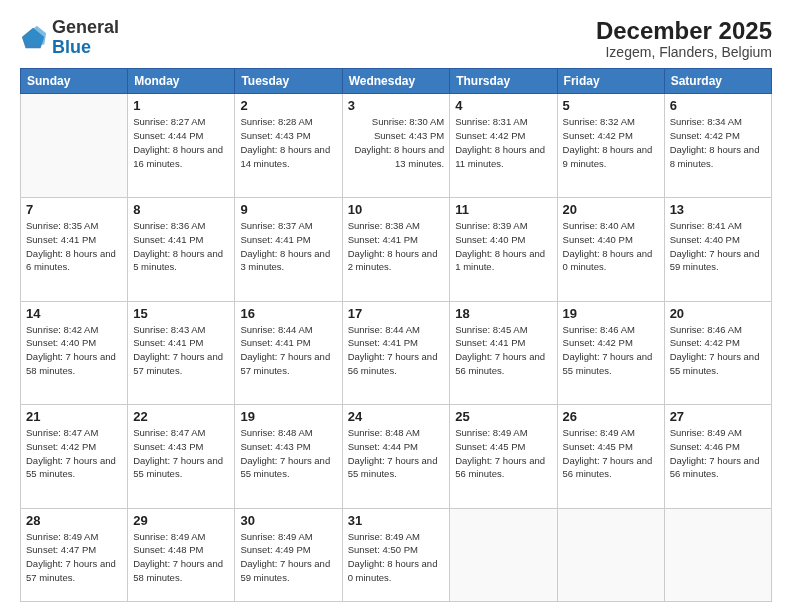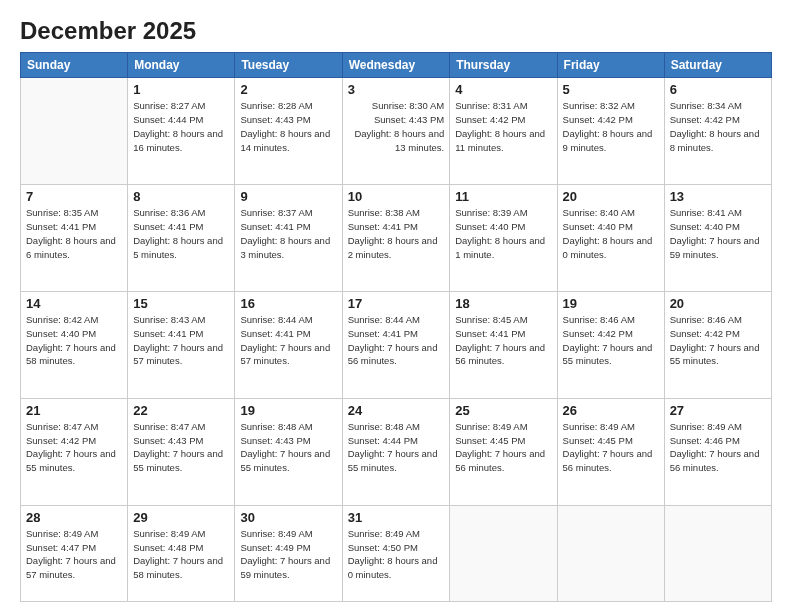--- a/index.html
+++ b/index.html
@@ -90,22 +90,33 @@
     }
     tr:last-child td {
       height: 80px;
     }
   </style>
 </head>
 <body>
 
 <div class="page">
   <div class="header">
+    <div class="logo">
+      <svg class="logo-icon" viewBox="0 0 30 30" xmlns="http://www.w3.org/2000/svg">
+        <polygon points="14,4 26,14 22,26 6,26 2,14" fill="#1a6faf" opacity="0.85"></polygon>
+        <polygon points="18,2 28,10 26,22 10,24 4,14" fill="#2a8fd0" opacity="0.6"></polygon>
+      </svg>
+      <div>
+        <span class="logo-text logo-general">General</span><br>
+        <span class="logo-text logo-blue">Blue</span>
+      </div>
+    </div>
     <div class="title-block">
       <div class="month-title">December 2025</div>
+      <div class="location">Izegem, Flanders, Belgium</div>
     </div>
   </div>
 
   <table class="calendar">
     <thead>
       <tr>
       <th>Sunday</th>
           <th>Monday</th>
           <th>Tuesday</th>
           <th>Wednesday</th>

